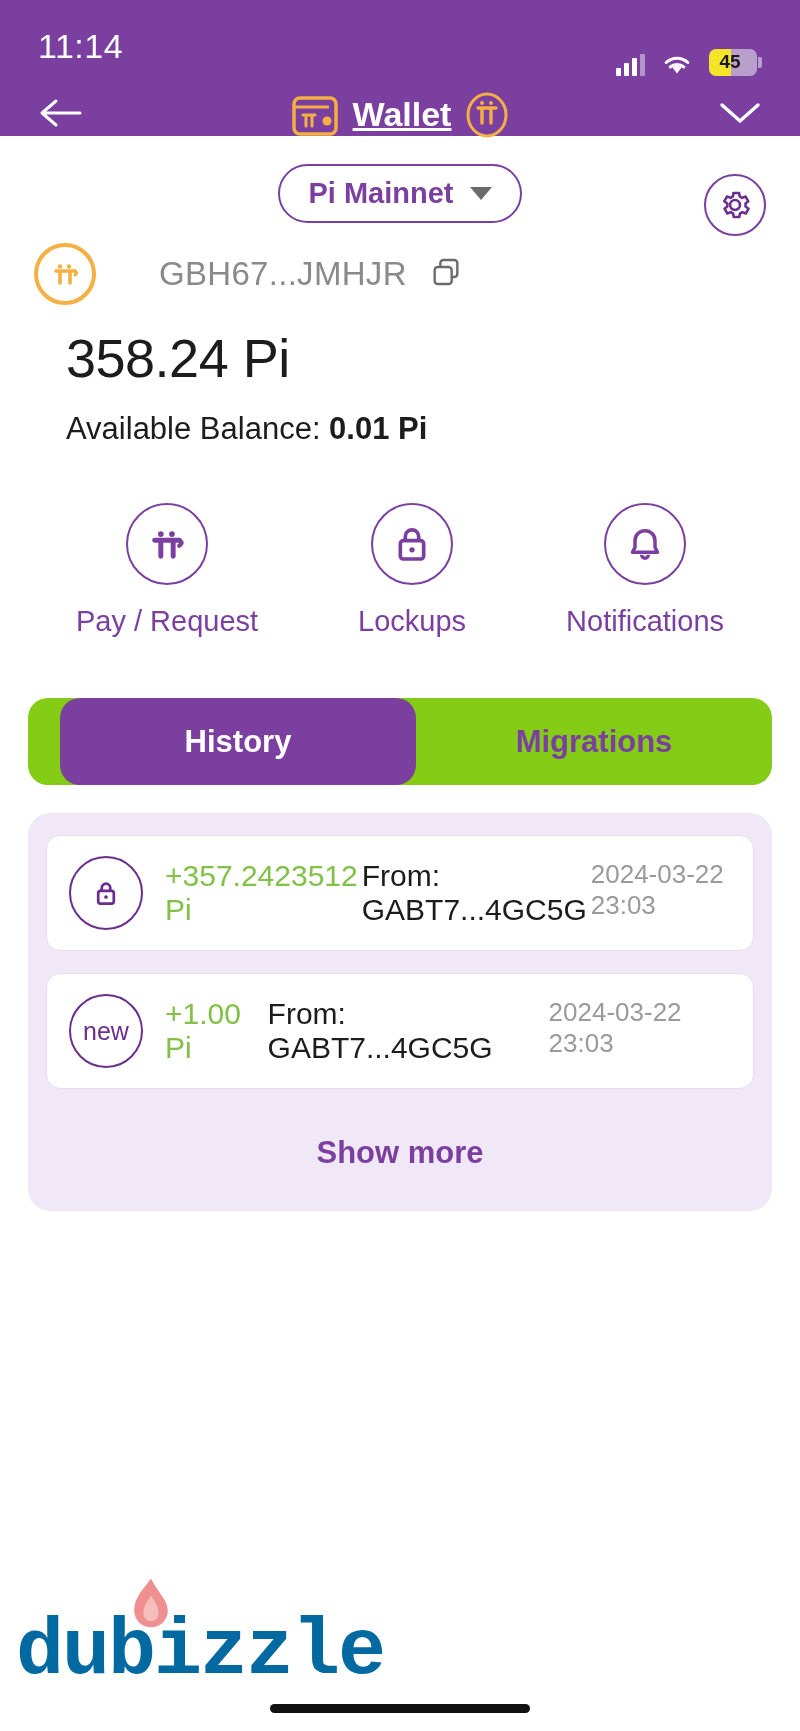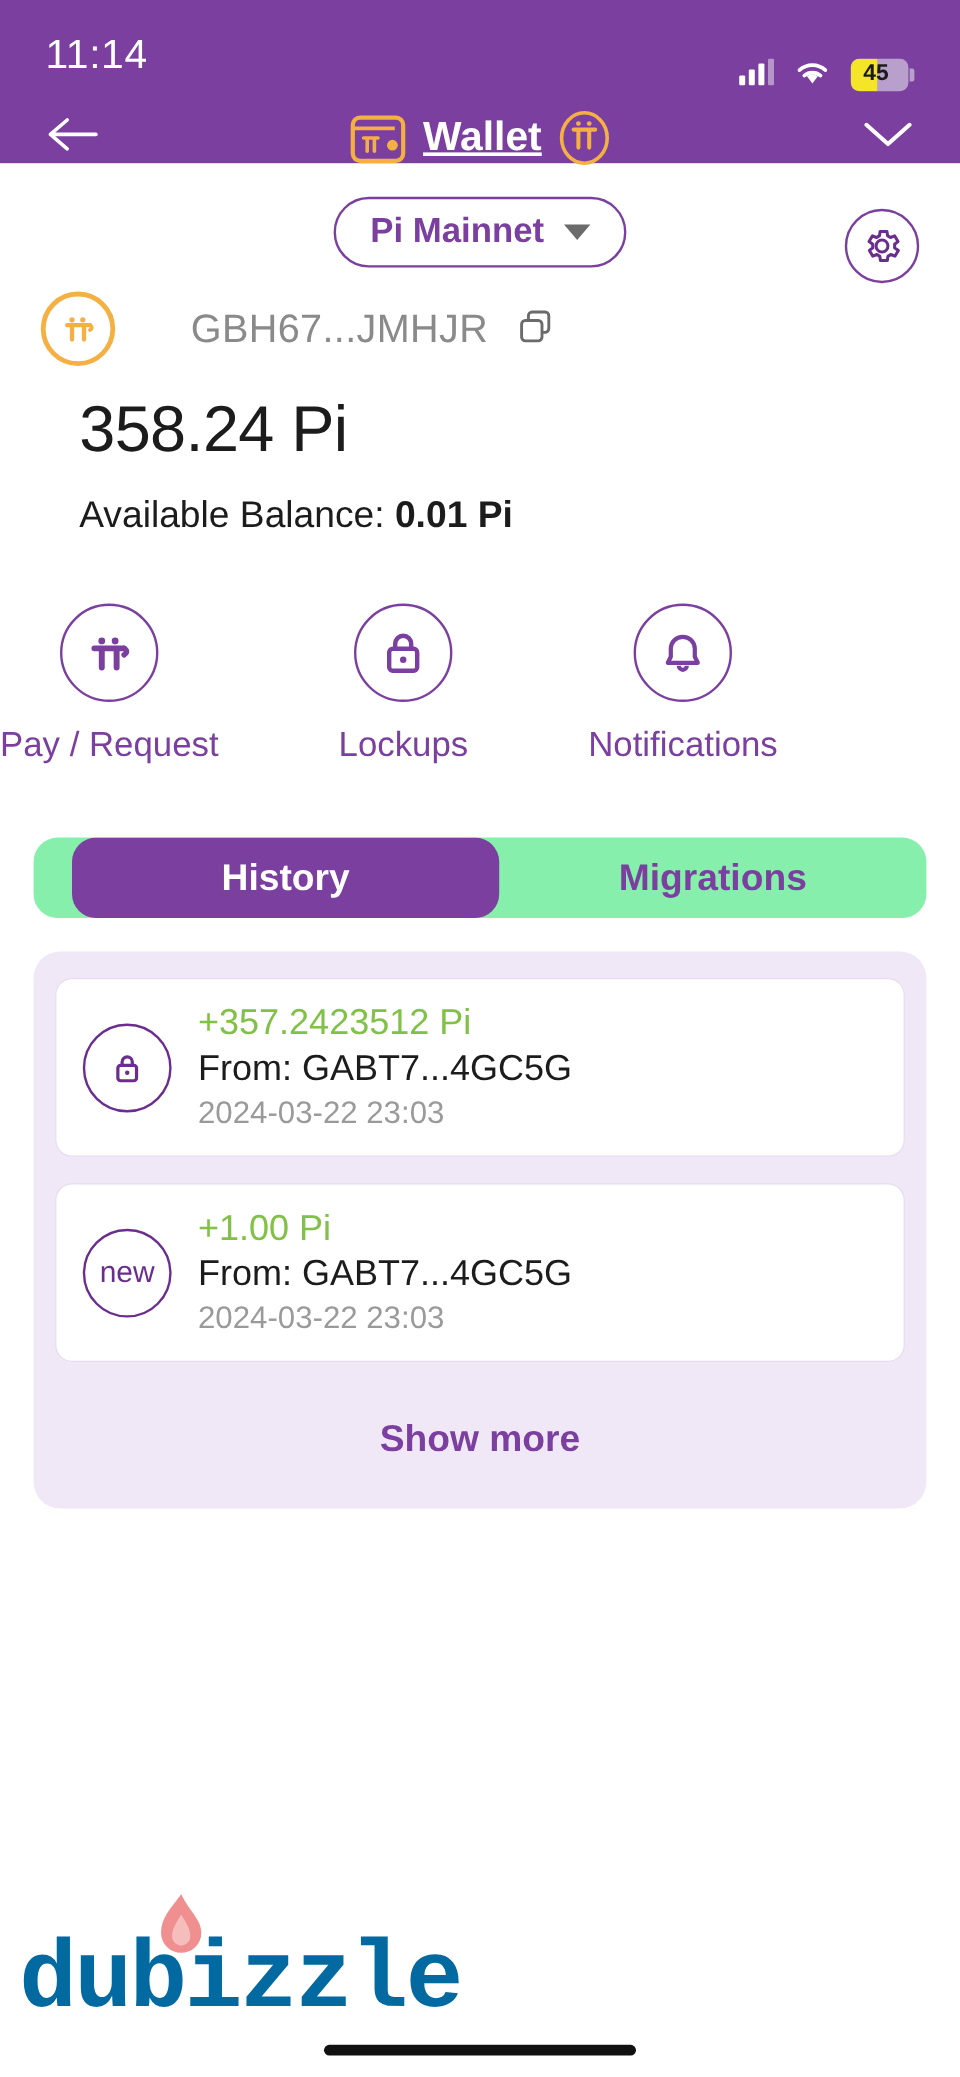--- a/index.html
+++ b/index.html
@@ -26,21 +26,21 @@
     height:66px;
   }
   .clock {
     color:#ffffff;
     font-size:34px;
     font-weight:400;
     letter-spacing:0.5px;
   }
   .status-right {
     display:flex;
-    align-items:flex-start;
+    align-items:flex-end;
     gap:17px;
     margin-top:32px;
   }
   .signal { display:flex; align-items:flex-end; gap:3px; height:22px; }
   .signal i { display:block; width:5px; background:#ffffff; border-radius:1px; }
   .signal i:nth-child(1){ height:8px; }
   .signal i:nth-child(2){ height:13px; }
   .signal i:nth-child(3){ height:18px; }
   .signal i:nth-child(4){ height:22px; opacity:.45; }
 
@@ -175,43 +175,44 @@
   .avail {
     font-size:31px;
     color:#1c1c1c;
     padding:22px 0 0 66px;
   }
   .avail b { font-weight:700; }
 
   
   .actions {
     display:flex;
+    justify-content:center;
     gap:100px;
     padding:56px 0 0 0;
   }
   .action { display:flex; flex-direction:column; align-items:center; cursor:pointer; }
   .action-circle {
     width:82px;height:82px;
     border:2px solid #7b3fa0;
     border-radius:50%;
     display:flex;align-items:center;justify-content:center;
   }
   .action-label {
     margin-top:20px;
     color:#7b3fa0;
     font-size:29px;
   }
 
   
   .tabs {
     margin:60px 28px 0 28px;
-    background:#86efac;
+    background:#84cc16;
     border-radius:20px;
     display:flex;
-    height:67px;
+    height:87px;
     overflow:hidden;
     padding-left:32px;
   }
   .tab {
     flex:1;
     display:flex; align-items:center; justify-content:center;
     font-size:31px;
     color:#7b3fa0;
     font-weight:600;
     cursor:pointer;
@@ -242,21 +243,21 @@
   }
   .tx-badge {
     width:74px;height:74px;
     min-width:74px;
     border:2px solid #6b2e8f;
     border-radius:50%;
     display:flex;align-items:center;justify-content:center;
     color:#6b2e8f;
     font-size:25px;
   }
-  .tx-info { display:flex; flex-direction:column; gap:4px; }
+  .tx-info { display:flex; gap:4px; }
   .tx-amount {
     color:#81c147;
     font-size:30px;
     font-weight:500;
   }
   .tx-from {
     color:#1c1c1c;
     font-size:30px;
   }
   .tx-date {

